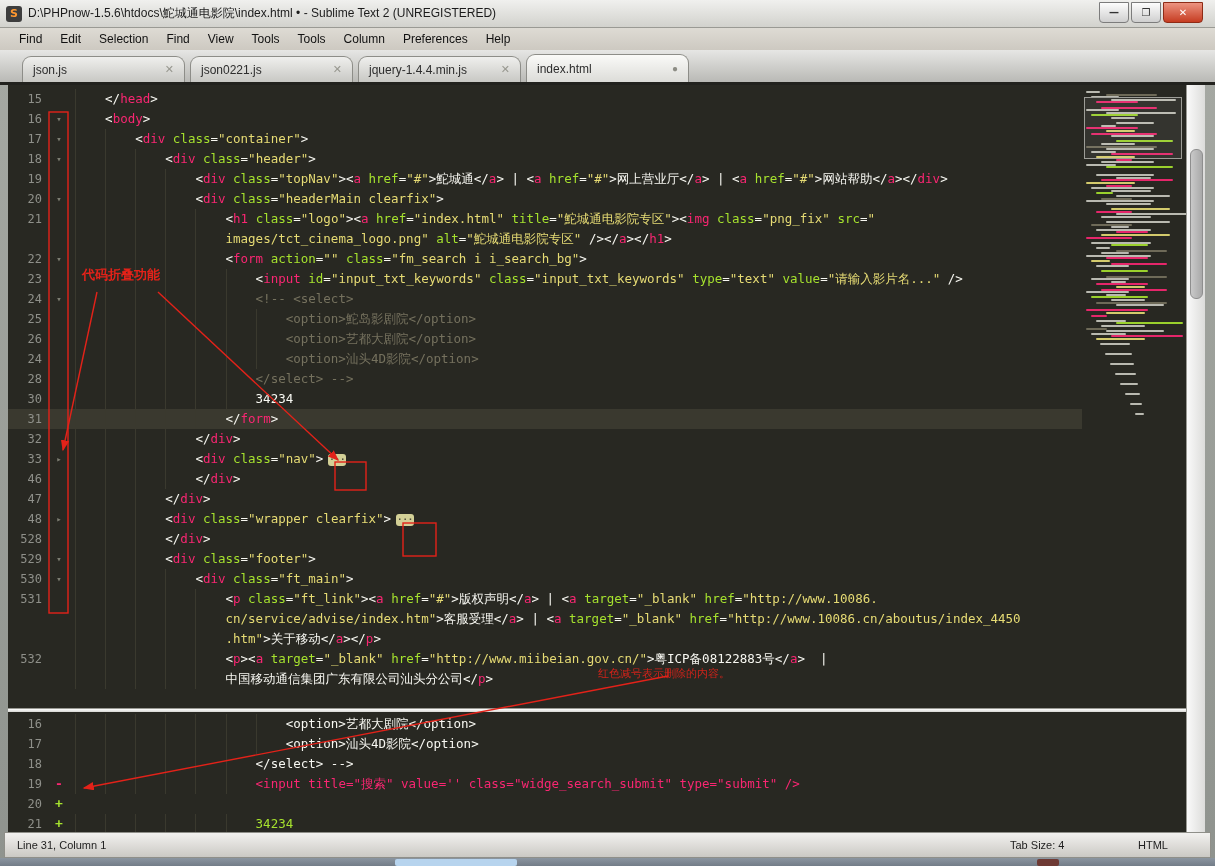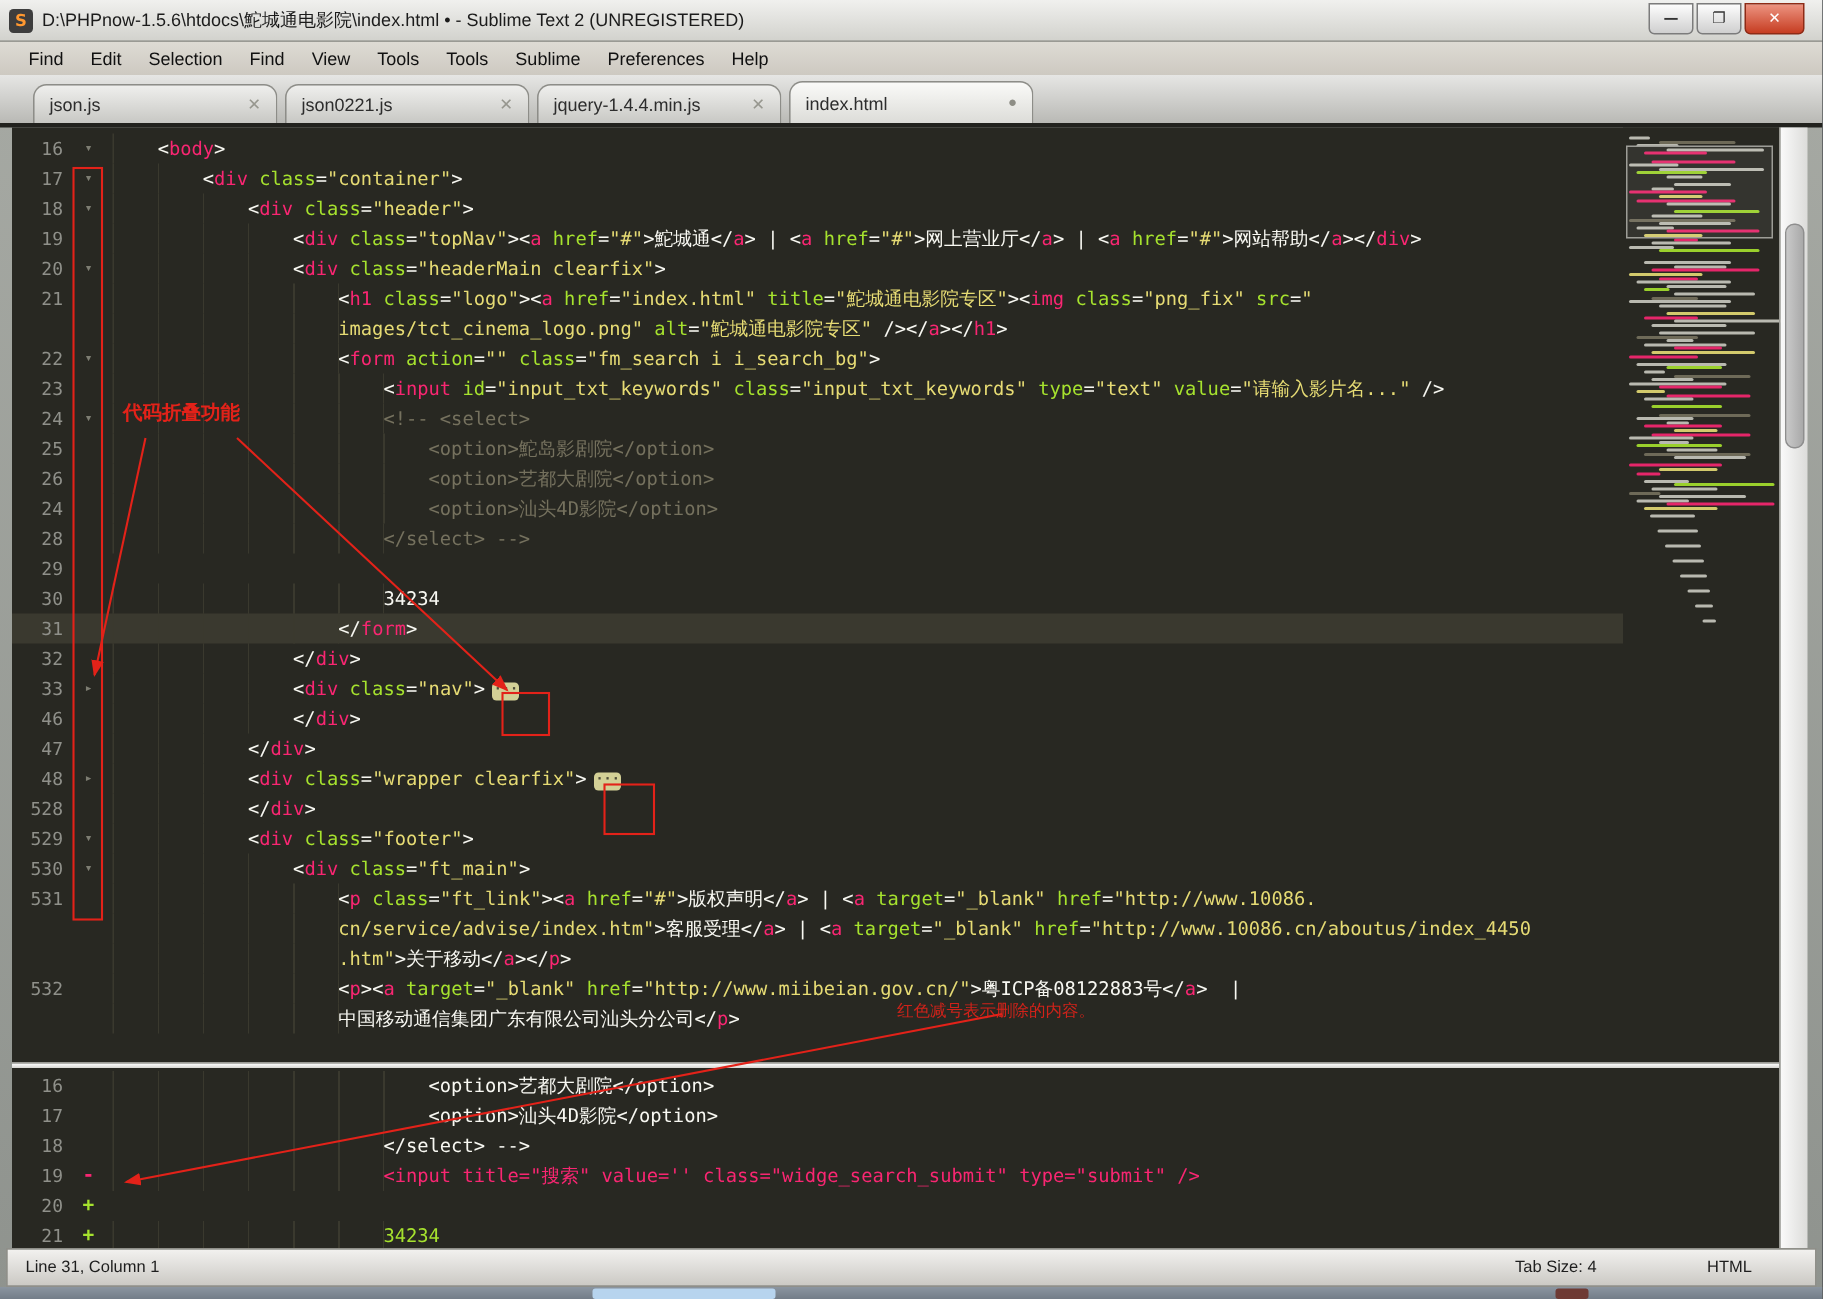--- a/index.html
+++ b/index.html
@@ -111,21 +111,21 @@
   </div>
 
   <div class="menubar">
       <div class="menu-item">Find</div>
       <div class="menu-item">Edit</div>
       <div class="menu-item">Selection</div>
       <div class="menu-item">Find</div>
       <div class="menu-item">View</div>
       <div class="menu-item">Tools</div>
       <div class="menu-item">Tools</div>
-      <div class="menu-item">Sublime</div>
+      <div class="menu-item">Column</div>
       <div class="menu-item">Preferences</div>
       <div class="menu-item">Help</div>
     </div>
 
   <div class="tabbar">
       <div class="tab">
         <span>json.js</span>
         <span class="close">✕</span>
       </div>
       <div class="tab">
@@ -136,35 +136,35 @@
         <span>jquery-1.4.4.min.js</span>
         <span class="close">✕</span>
       </div>
       <div class="tab active">
         <span>index.html</span>
         <span class="dot">●</span>
       </div>
     </div>
 
   <div class="pane main-editor">
+      <div class="row"><span class="num">15</span><span class="fold"></span><span class="code" style="--ind: 1;"><span class="sg-p">&lt;/</span><span class="sg-t">head</span><span class="sg-p">&gt;</span></span></div>
       <div class="row"><span class="num">16</span><span class="fold">▾</span><span class="code" style="--ind: 1;"><span class="sg-p">&lt;</span><span class="sg-t">body</span><span class="sg-p">&gt;</span></span></div>
       <div class="row"><span class="num">17</span><span class="fold">▾</span><span class="code" style="--ind: 2;"><span class="sg-p">&lt;</span><span class="sg-t">div</span><span class="sg-w"> </span><span class="sg-a">class</span><span class="sg-p">=</span><span class="sg-s">"container"</span><span class="sg-p">&gt;</span></span></div>
       <div class="row"><span class="num">18</span><span class="fold">▾</span><span class="code" style="--ind: 3;"><span class="sg-p">&lt;</span><span class="sg-t">div</span><span class="sg-w"> </span><span class="sg-a">class</span><span class="sg-p">=</span><span class="sg-s">"header"</span><span class="sg-p">&gt;</span></span></div>
       <div class="row"><span class="num">19</span><span class="fold"></span><span class="code" style="--ind: 4;"><span class="sg-p">&lt;</span><span class="sg-t">div</span><span class="sg-w"> </span><span class="sg-a">class</span><span class="sg-p">=</span><span class="sg-s">"topNav"</span><span class="sg-p">&gt;&lt;</span><span class="sg-t">a</span><span class="sg-w"> </span><span class="sg-a">href</span><span class="sg-p">=</span><span class="sg-s">"#"</span><span class="sg-p">&gt;</span><span class="sg-w">鮀城通</span><span class="sg-p">&lt;/</span><span class="sg-t">a</span><span class="sg-p">&gt;</span><span class="sg-w"> | </span><span class="sg-p">&lt;</span><span class="sg-t">a</span><span class="sg-w"> </span><span class="sg-a">href</span><span class="sg-p">=</span><span class="sg-s">"#"</span><span class="sg-p">&gt;</span><span class="sg-w">网上营业厅</span><span class="sg-p">&lt;/</span><span class="sg-t">a</span><span class="sg-p">&gt;</span><span class="sg-w"> | </span><span class="sg-p">&lt;</span><span class="sg-t">a</span><span class="sg-w"> </span><span class="sg-a">href</span><span class="sg-p">=</span><span class="sg-s">"#"</span><span class="sg-p">&gt;</span><span class="sg-w">网站帮助</span><span class="sg-p">&lt;/</span><span class="sg-t">a</span><span class="sg-p">&gt;&lt;/</span><span class="sg-t">div</span><span class="sg-p">&gt;</span></span></div>
       <div class="row"><span class="num">20</span><span class="fold">▾</span><span class="code" style="--ind: 4;"><span class="sg-p">&lt;</span><span class="sg-t">div</span><span class="sg-w"> </span><span class="sg-a">class</span><span class="sg-p">=</span><span class="sg-s">"headerMain clearfix"</span><span class="sg-p">&gt;</span></span></div>
       <div class="row"><span class="num">21</span><span class="fold"></span><span class="code" style="--ind: 5;"><span class="sg-p">&lt;</span><span class="sg-t">h1</span><span class="sg-w"> </span><span class="sg-a">class</span><span class="sg-p">=</span><span class="sg-s">"logo"</span><span class="sg-p">&gt;&lt;</span><span class="sg-t">a</span><span class="sg-w"> </span><span class="sg-a">href</span><span class="sg-p">=</span><span class="sg-s">"index.html"</span><span class="sg-w"> </span><span class="sg-a">title</span><span class="sg-p">=</span><span class="sg-s">"鮀城通电影院专区"</span><span class="sg-p">&gt;&lt;</span><span class="sg-t">img</span><span class="sg-w"> </span><span class="sg-a">class</span><span class="sg-p">=</span><span class="sg-s">"png_fix"</span><span class="sg-w"> </span><span class="sg-a">src</span><span class="sg-p">=</span><span class="sg-s">"</span></span></div>
       <div class="row"><span class="num"></span><span class="fold"></span><span class="code" style="--ind: 5;"><span class="sg-s">images/tct_cinema_logo.png"</span><span class="sg-w"> </span><span class="sg-a">alt</span><span class="sg-p">=</span><span class="sg-s">"鮀城通电影院专区"</span><span class="sg-w"> </span><span class="sg-p">/&gt;&lt;/</span><span class="sg-t">a</span><span class="sg-p">&gt;&lt;/</span><span class="sg-t">h1</span><span class="sg-p">&gt;</span></span></div>
       <div class="row"><span class="num">22</span><span class="fold">▾</span><span class="code" style="--ind: 5;"><span class="sg-p">&lt;</span><span class="sg-t">form</span><span class="sg-w"> </span><span class="sg-a">action</span><span class="sg-p">=</span><span class="sg-s">""</span><span class="sg-w"> </span><span class="sg-a">class</span><span class="sg-p">=</span><span class="sg-s">"fm_search i i_search_bg"</span><span class="sg-p">&gt;</span></span></div>
       <div class="row"><span class="num">23</span><span class="fold"></span><span class="code" style="--ind: 6;"><span class="sg-p">&lt;</span><span class="sg-t">input</span><span class="sg-w"> </span><span class="sg-a">id</span><span class="sg-p">=</span><span class="sg-s">"input_txt_keywords"</span><span class="sg-w"> </span><span class="sg-a">class</span><span class="sg-p">=</span><span class="sg-s">"input_txt_keywords"</span><span class="sg-w"> </span><span class="sg-a">type</span><span class="sg-p">=</span><span class="sg-s">"text"</span><span class="sg-w"> </span><span class="sg-a">value</span><span class="sg-p">=</span><span class="sg-s">"请输入影片名..."</span><span class="sg-w"> </span><span class="sg-p">/&gt;</span></span></div>
       <div class="row"><span class="num">24</span><span class="fold">▾</span><span class="code" style="--ind: 6;"><span class="sg-c">&lt;!-- &lt;select&gt;</span></span></div>
       <div class="row"><span class="num">25</span><span class="fold"></span><span class="code" style="--ind: 7;"><span class="sg-c">&lt;option&gt;鮀岛影剧院&lt;/option&gt;</span></span></div>
       <div class="row"><span class="num">26</span><span class="fold"></span><span class="code" style="--ind: 7;"><span class="sg-c">&lt;option&gt;艺都大剧院&lt;/option&gt;</span></span></div>
       <div class="row"><span class="num">24</span><span class="fold"></span><span class="code" style="--ind: 7;"><span class="sg-c">&lt;option&gt;汕头4D影院&lt;/option&gt;</span></span></div>
       <div class="row"><span class="num">28</span><span class="fold"></span><span class="code" style="--ind: 6;"><span class="sg-c">&lt;/select&gt; --&gt;</span></span></div>
-      <div class="row"><span class="num">29</span><span class="fold"></span><span class="code" style="--ind: 0;"></span></div>
       <div class="row"><span class="num">30</span><span class="fold"></span><span class="code" style="--ind: 6;"><span class="sg-w">34234</span></span></div>
       <div class="row hl"><span class="num">31</span><span class="fold"></span><span class="code" style="--ind: 5;"><span class="sg-p">&lt;/</span><span class="sg-t">form</span><span class="sg-p">&gt;</span></span></div>
       <div class="row"><span class="num">32</span><span class="fold"></span><span class="code" style="--ind: 4;"><span class="sg-p">&lt;/</span><span class="sg-t">div</span><span class="sg-p">&gt;</span></span></div>
       <div class="row"><span class="num">33</span><span class="fold">▸</span><span class="code" style="--ind: 4;"><span class="sg-p">&lt;</span><span class="sg-t">div</span><span class="sg-w"> </span><span class="sg-a">class</span><span class="sg-p">=</span><span class="sg-s">"nav"</span><span class="sg-p">&gt;</span><span class="fold-icon">···</span></span></div>
       <div class="row"><span class="num">46</span><span class="fold"></span><span class="code" style="--ind: 4;"><span class="sg-p">&lt;/</span><span class="sg-t">div</span><span class="sg-p">&gt;</span></span></div>
       <div class="row"><span class="num">47</span><span class="fold"></span><span class="code" style="--ind: 3;"><span class="sg-p">&lt;/</span><span class="sg-t">div</span><span class="sg-p">&gt;</span></span></div>
       <div class="row"><span class="num">48</span><span class="fold">▸</span><span class="code" style="--ind: 3;"><span class="sg-p">&lt;</span><span class="sg-t">div</span><span class="sg-w"> </span><span class="sg-a">class</span><span class="sg-p">=</span><span class="sg-s">"wrapper clearfix"</span><span class="sg-p">&gt;</span><span class="fold-icon">···</span></span></div>
       <div class="row"><span class="num">528</span><span class="fold"></span><span class="code" style="--ind: 3;"><span class="sg-p">&lt;/</span><span class="sg-t">div</span><span class="sg-p">&gt;</span></span></div>
       <div class="row"><span class="num">529</span><span class="fold">▾</span><span class="code" style="--ind: 3;"><span class="sg-p">&lt;</span><span class="sg-t">div</span><span class="sg-w"> </span><span class="sg-a">class</span><span class="sg-p">=</span><span class="sg-s">"footer"</span><span class="sg-p">&gt;</span></span></div>
       <div class="row"><span class="num">530</span><span class="fold">▾</span><span class="code" style="--ind: 4;"><span class="sg-p">&lt;</span><span class="sg-t">div</span><span class="sg-w"> </span><span class="sg-a">class</span><span class="sg-p">=</span><span class="sg-s">"ft_main"</span><span class="sg-p">&gt;</span></span></div>

